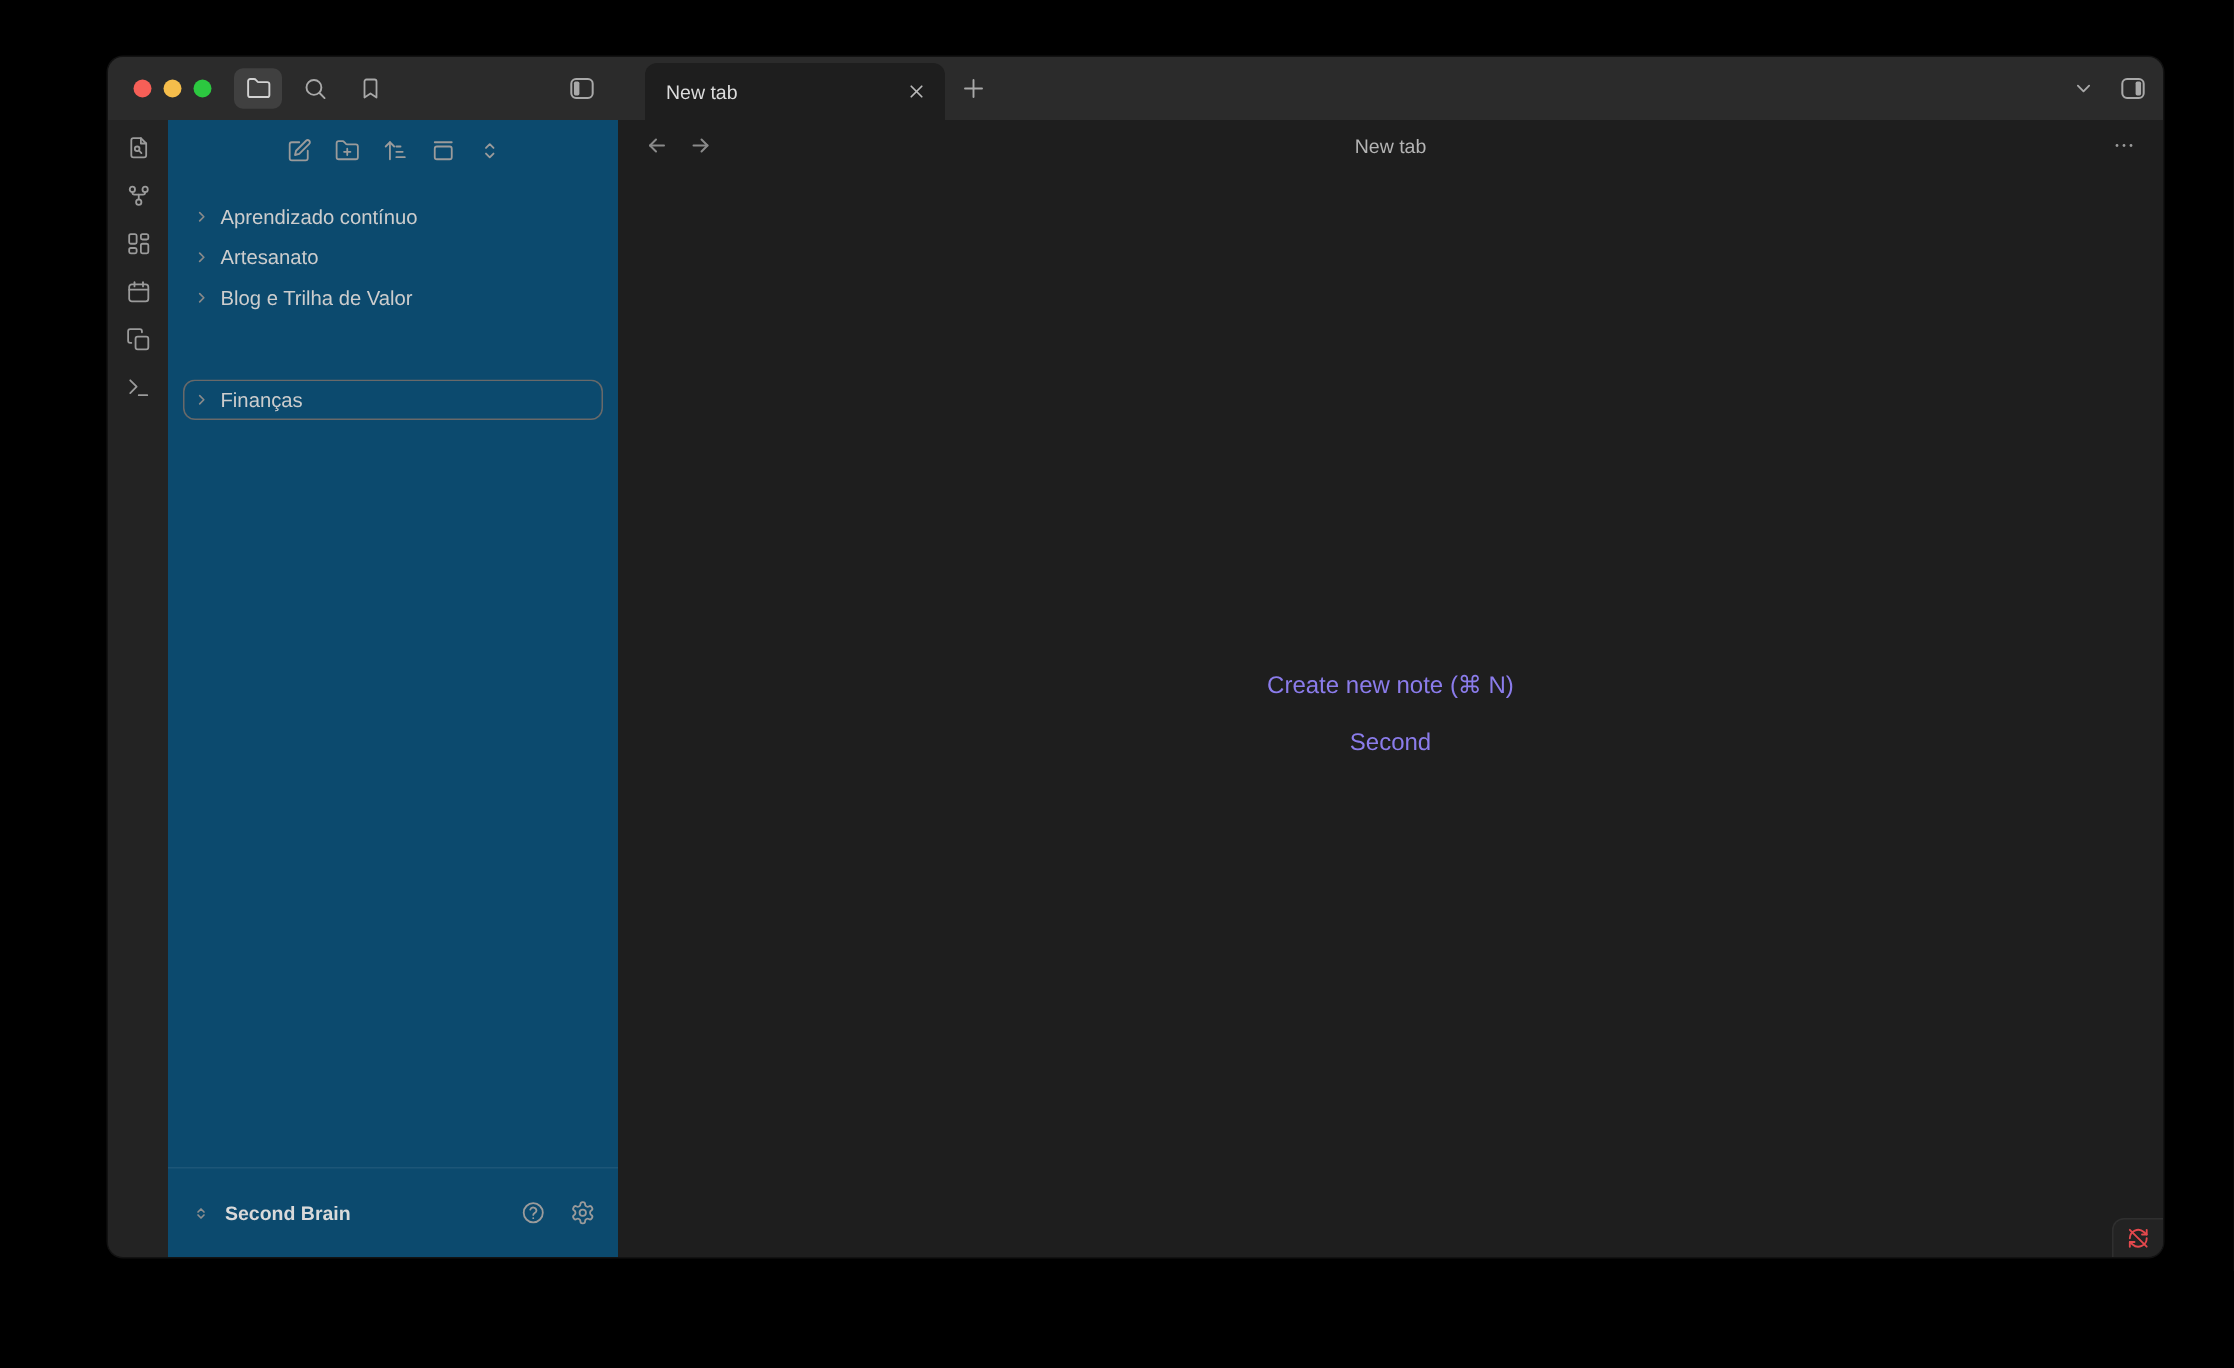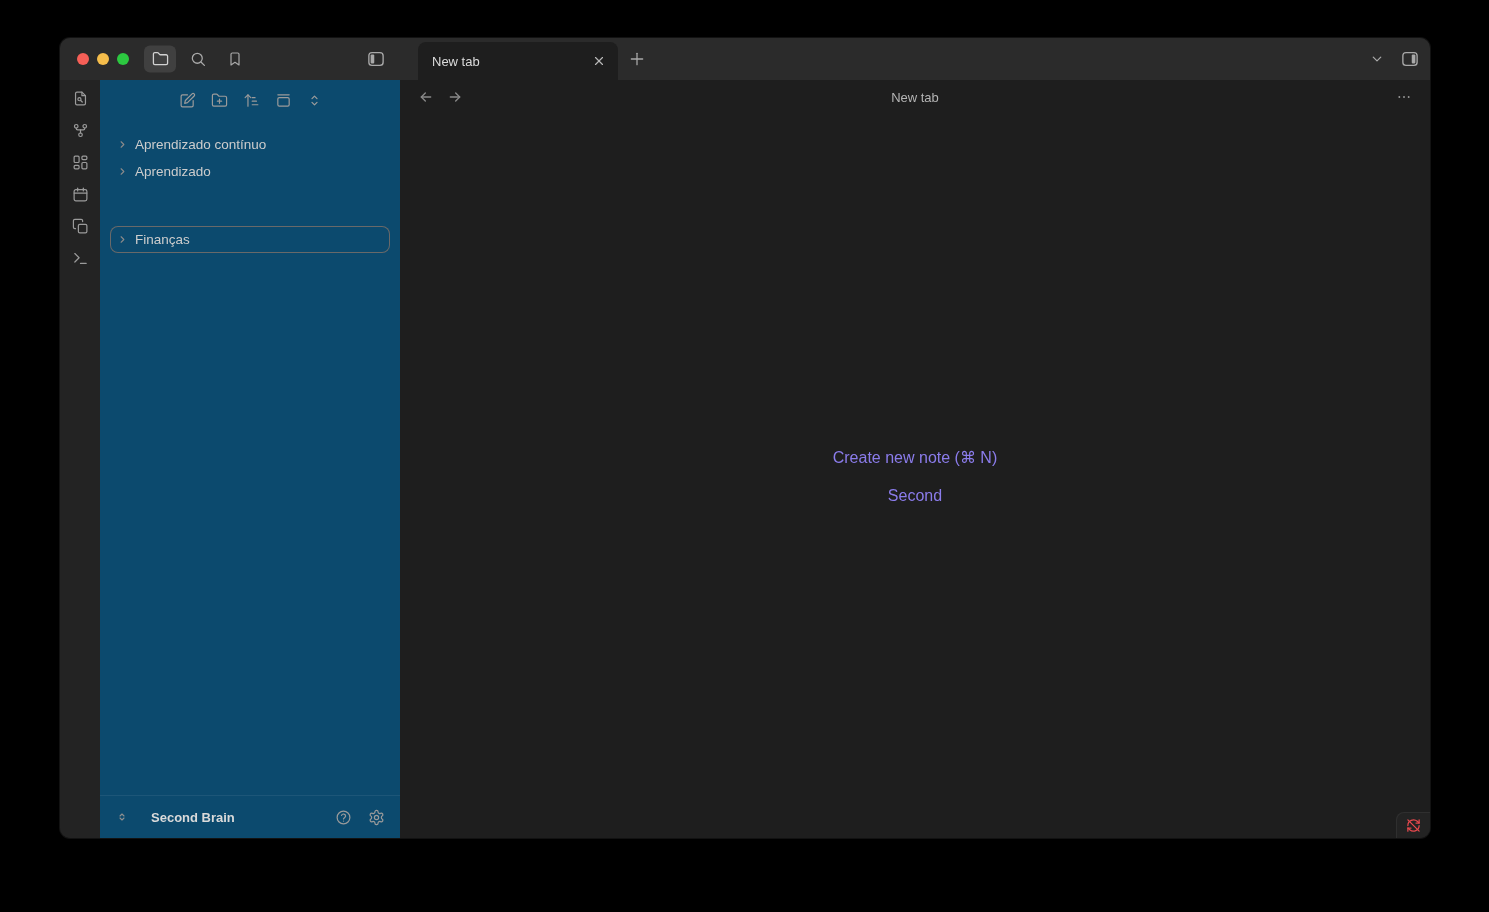--- a/index.html
+++ b/index.html
@@ -1,21 +1,21 @@
 <!DOCTYPE html>
 <html><head>
 <meta charset="utf-8">
 <style>
   * { box-sizing: border-box; margin: 0; padding: 0; }
   html,body { width:1489px; height:912px; background:#000; overflow:hidden;
     font-family:"Liberation Sans","DejaVu Sans",sans-serif; }
   svg { display:block; }
   .icon { color:#9b9b9b; flex:none; }
 
-  .window { position:absolute; left:60px; top:38px; width:1370px; height:800px;
+  .window { position:absolute; left:72px; top:38px; width:1370px; height:800px;
     background:#1e1e1e; border-radius:10px; overflow:hidden; display:flex; flex-direction:column;
     box-shadow:0 0 0 1px rgba(255,255,255,0.07); }
 
   
   .titlebar { position:relative; height:42px; background:#2b2b2b; flex:none; }
   .lights { position:absolute; left:17px; top:50%; transform:translateY(-50%); display:flex; gap:8px; }
   .light { width:12px; height:12px; border-radius:50%; }
   .tb-abs { position:absolute; top:50%; transform:translate(-50%,-50%); display:flex;
     align-items:center; justify-content:center; color:#a9a9a9; cursor:pointer; }
   .folder-btn { width:32px; height:27px; background:#404040; border-radius:6px; color:#d2d2d2; }
@@ -32,22 +32,22 @@
 
   .sidebar { width:300px; background:#0c4a6e; display:flex; flex-direction:column; flex:none; }
   .side-toolbar { height:36px; margin-top:2px; display:flex; align-items:center;
     justify-content:center; gap:15px; }
   .side-toolbar .icon { cursor:pointer; }
   .folder-list { flex:1; margin-top:13px; padding:0 10px; }
   .folder-row { height:27px; display:flex; align-items:center; gap:7px; padding:0 7px;
     border-radius:8px; color:#cdcdcd; font-size:13.5px; cursor:pointer; }
   .folder-row .chev { color:#8a8a8a; }
   .folder-row.focused { box-shadow:inset 0 0 0 1px #696969;margin-top:41px; }
-  .vault-row { flex:none; height:43px; border-top:1px solid rgba(255,255,255,0.07);
-    display:flex; align-items:center; padding:0 15px 0 16px; gap:23px; }
+  .vault-row { flex:none; height:60px; border-top:1px solid rgba(255,255,255,0.07);
+    display:flex; align-items:center; padding:0 15px 0 16px; gap:10px; }
   .vault-name { font-size:13px; font-weight:700; color:#dadada; }
   .vault-actions { margin-left:auto; display:flex; gap:16px; }
   .vault-actions .icon { cursor:pointer; }
 
   .main { flex:1; background:#1e1e1e; display:flex; flex-direction:column; position:relative; min-width:0; }
   .view-header { height:34px; flex:none; display:flex; align-items:center; padding:0 18px; position:relative; }
   .nav-arrows { display:flex; gap:13px; color:#8a8a8a; }
   .nav-arrows .icon { color:#8a8a8a; cursor:pointer; }
   .view-title { position:absolute; left:0; right:0; text-align:center; font-size:13px;
     color:#b4b4b4; pointer-events:none; }
@@ -241,21 +241,29 @@
               </svg>
           </span>
           <span>Aprendizado contínuo</span>
         </div>
         <div class="folder-row">
           <span class="chev">
             <svg width="11" height="11" viewBox="0 0 24 24" fill="none" stroke="currentColor" stroke-width="2.4" stroke-linecap="round" stroke-linejoin="round">
                 <polyline points="9 6 15 12 9 18"></polyline>
               </svg>
           </span>
-          <span>Aprendizado</span>
+          <span>Artesanato</span>
+        </div>
+        <div class="folder-row">
+          <span class="chev">
+            <svg width="11" height="11" viewBox="0 0 24 24" fill="none" stroke="currentColor" stroke-width="2.4" stroke-linecap="round" stroke-linejoin="round">
+                <polyline points="9 6 15 12 9 18"></polyline>
+              </svg>
+          </span>
+          <span>Blog e Trilha de Valor</span>
         </div>
         <div class="folder-row focused">
           <span class="chev">
             <svg width="11" height="11" viewBox="0 0 24 24" fill="none" stroke="currentColor" stroke-width="2.4" stroke-linecap="round" stroke-linejoin="round">
                 <polyline points="9 6 15 12 9 18"></polyline>
               </svg>
           </span>
           <span>Finanças</span>
         </div>
       </div>

